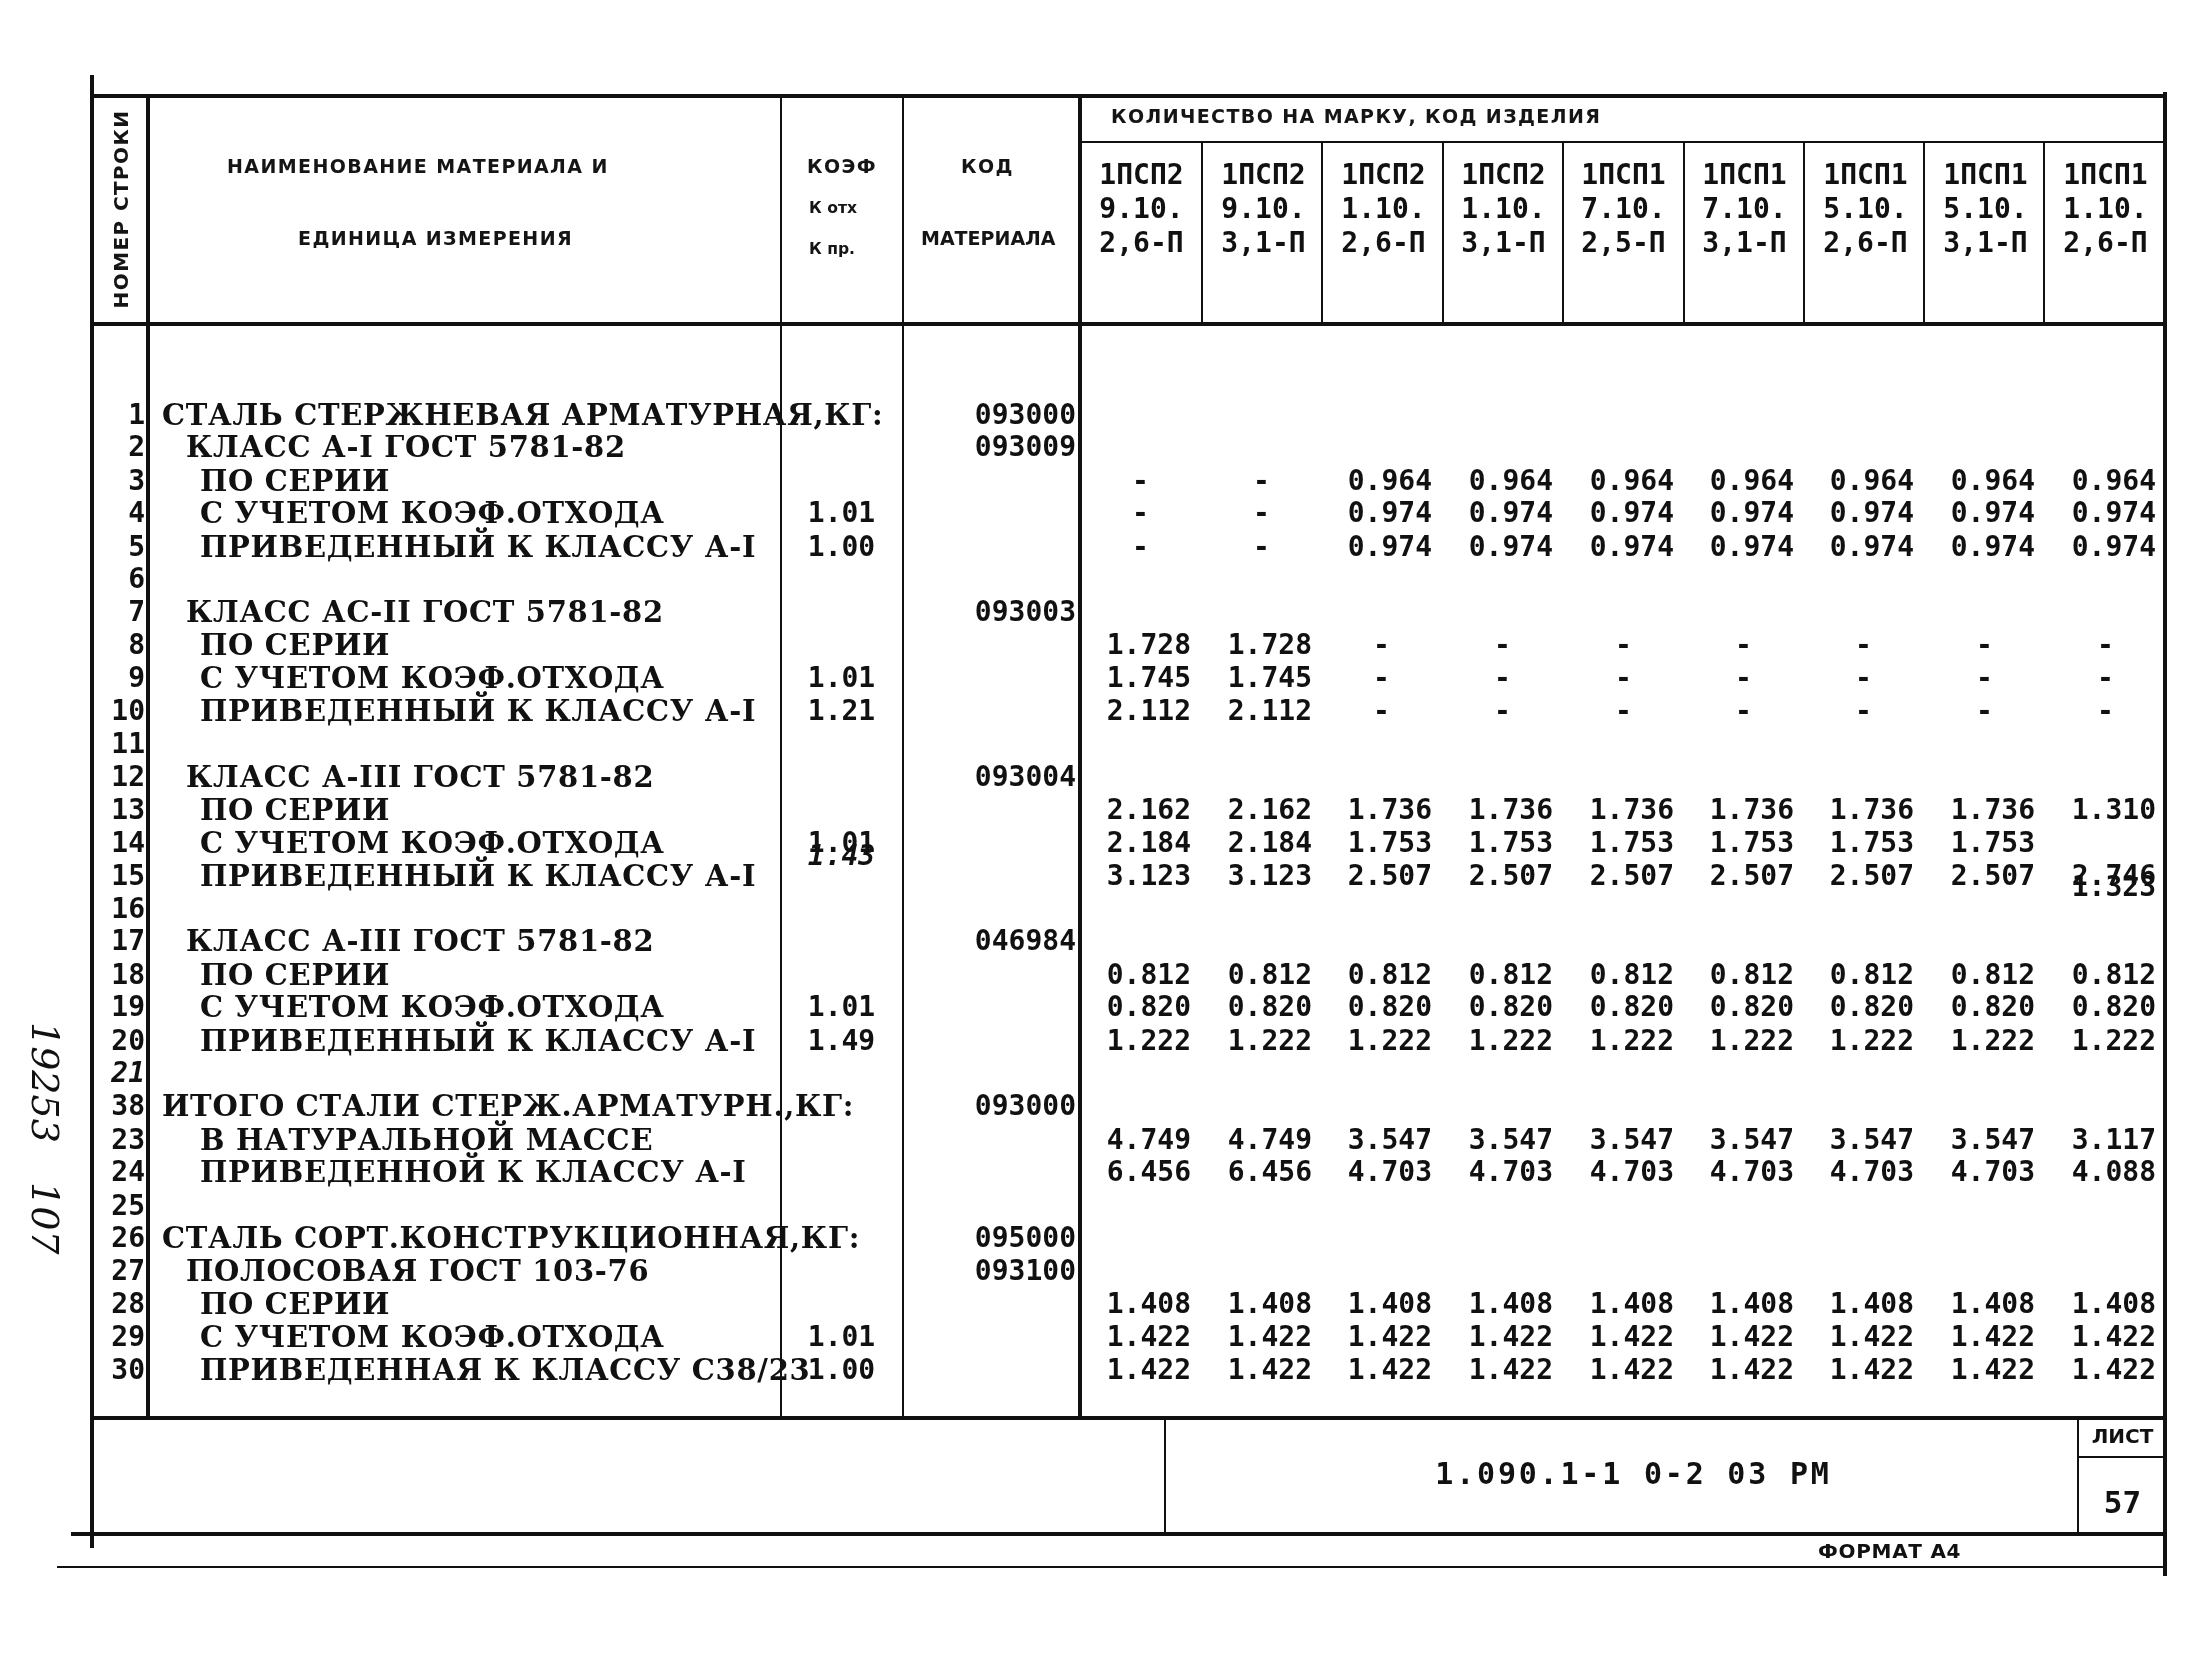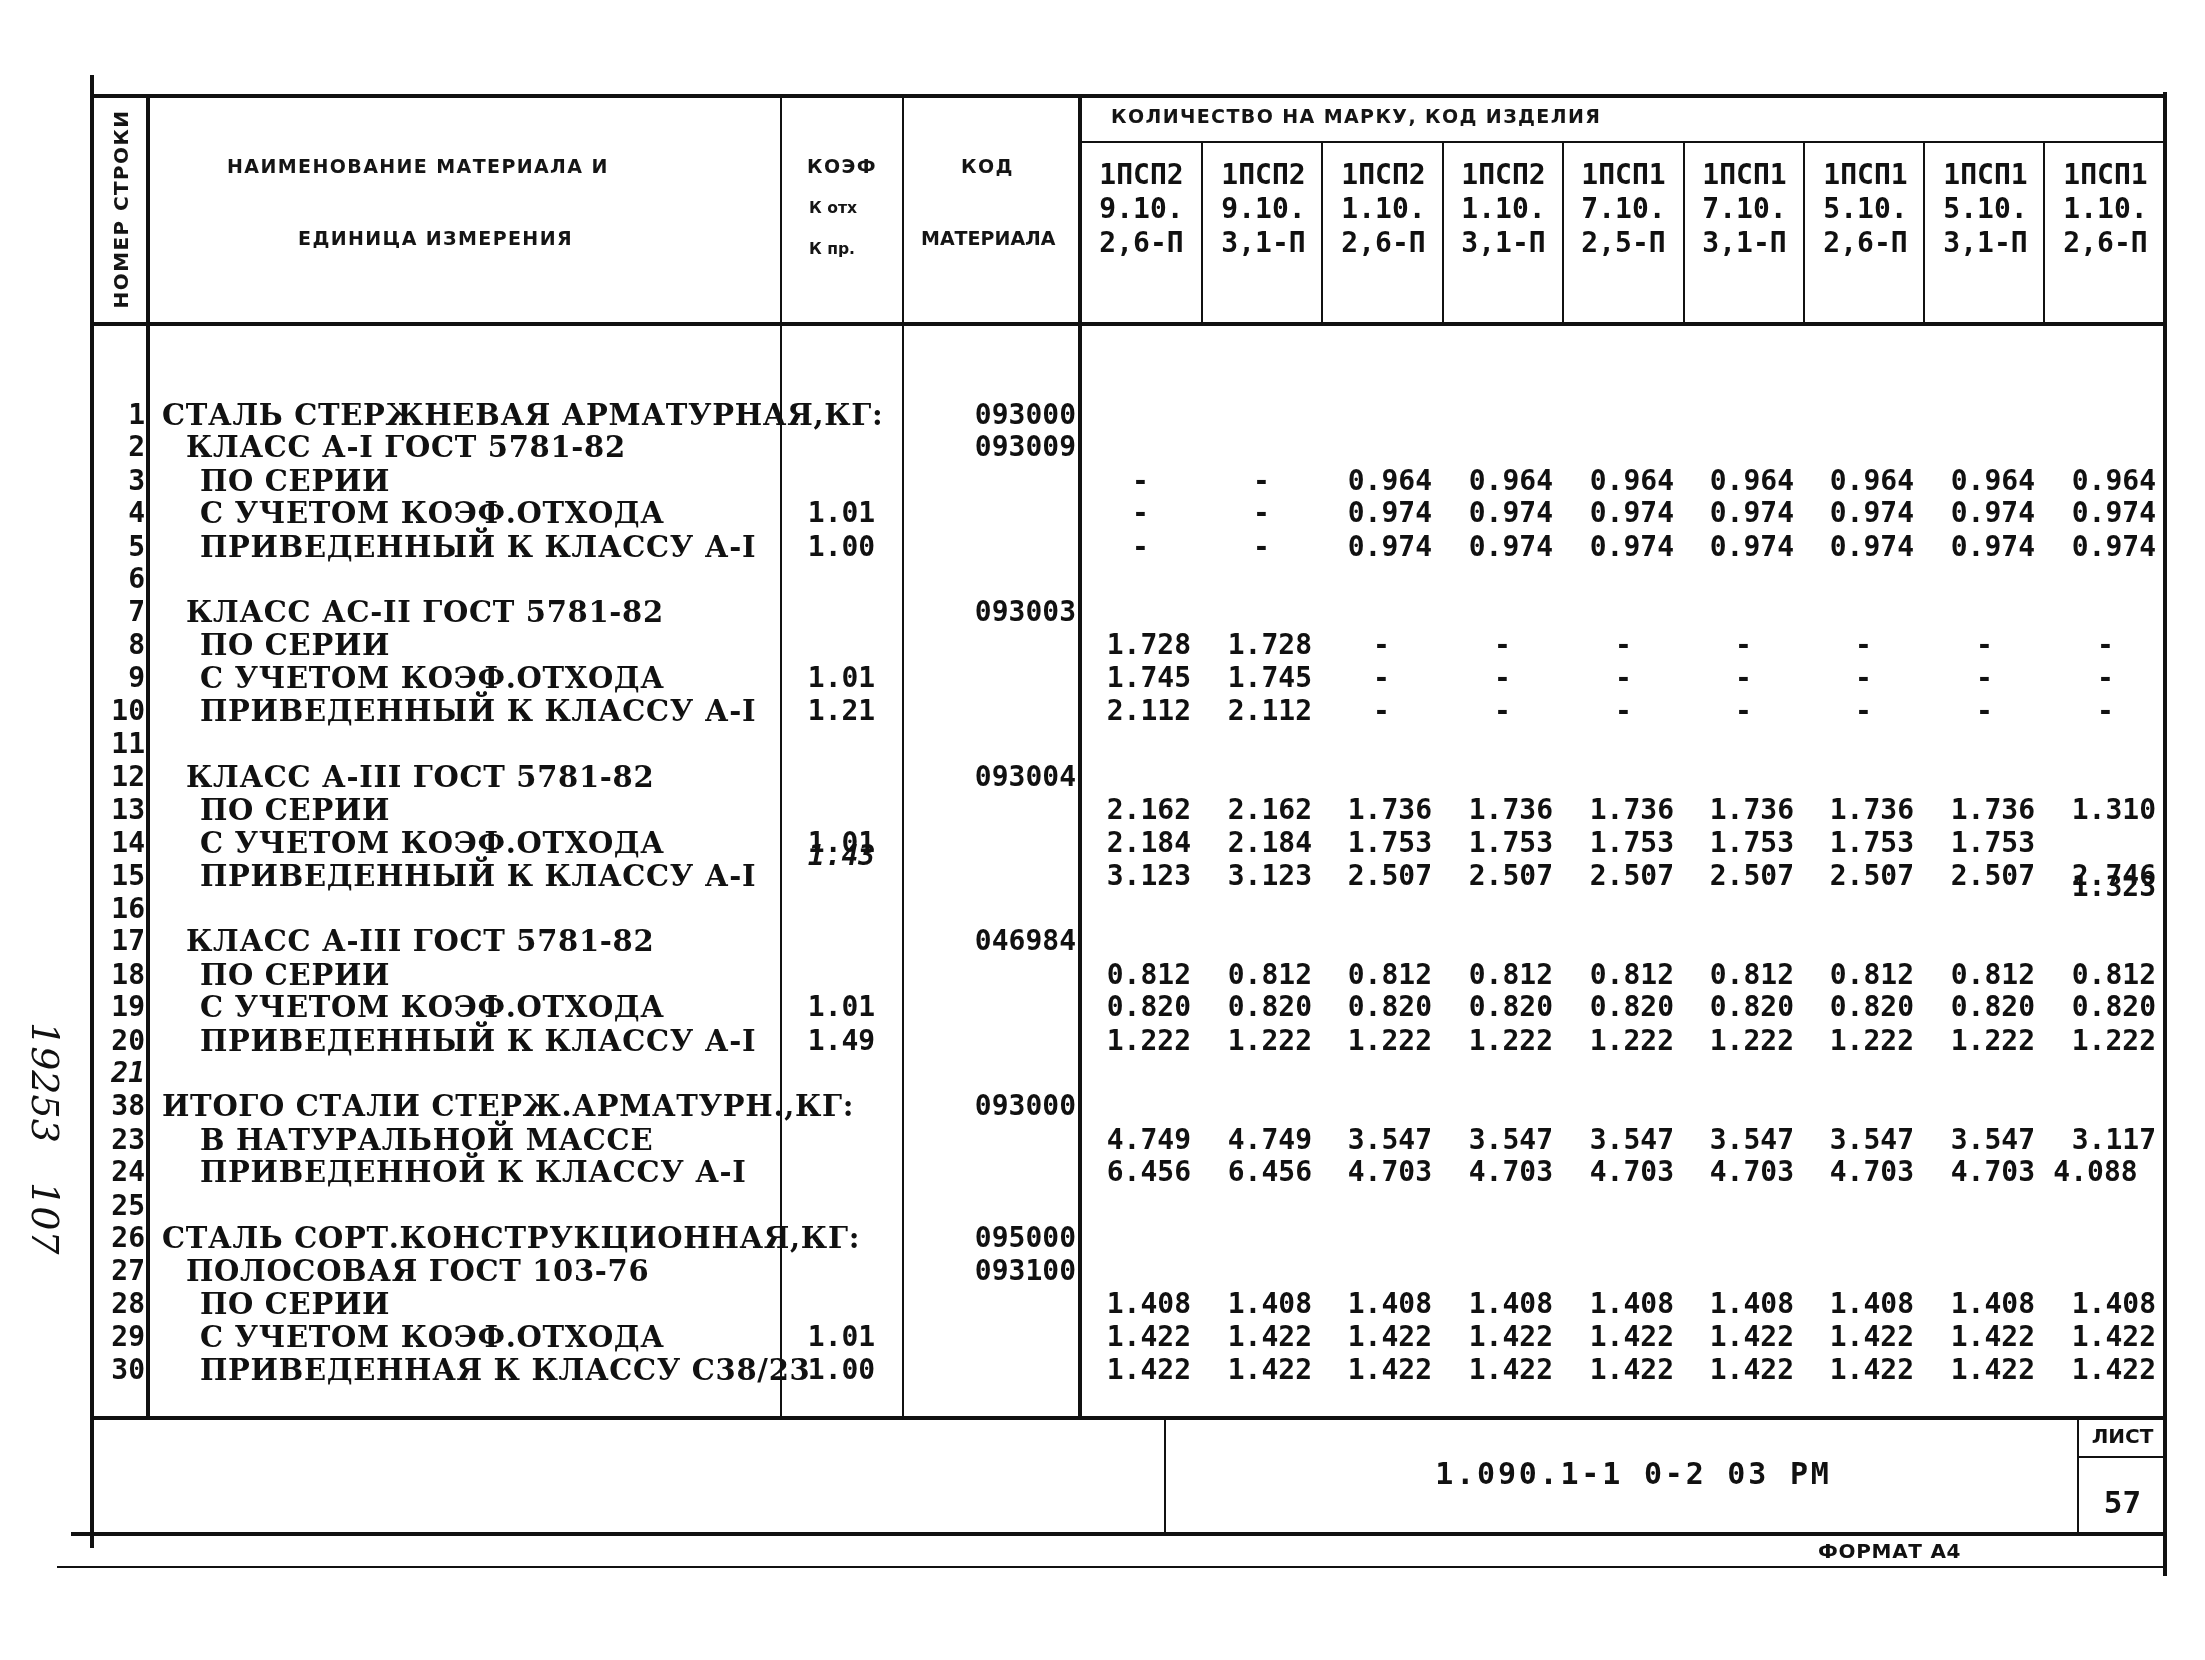--- a/index.html
+++ b/index.html
@@ -342,21 +342,21 @@
     <div class="koef" style="top: 1155px;"></div>
     <div class="code" style="top: 1155px;"></div>
     <div class="val" style="top: 1155px; left: 1070px;">6.456</div>
     <div class="val" style="top: 1155px; left: 1191px;">6.456</div>
     <div class="val" style="top: 1155px; left: 1311px;">4.703</div>
     <div class="val" style="top: 1155px; left: 1432px;">4.703</div>
     <div class="val" style="top: 1155px; left: 1553px;">4.703</div>
     <div class="val" style="top: 1155px; left: 1673px;">4.703</div>
     <div class="val" style="top: 1155px; left: 1793px;">4.703</div>
     <div class="val" style="top: 1155px; left: 1914px;">4.703</div>
-    <div class="val" style="top: 1155px; left: 2035px; text-align: center;">4.088</div>
+    <div class="val" style="top: 1155px; left: 2035px;">4.088</div>
     <div class="rownum" style="top: 1189px;">25</div>
     <div class="name" style="top: 1189px; left: 162px;"></div>
     <div class="koef" style="top: 1189px;"></div>
     <div class="code" style="top: 1189px;"></div>
     <div class="rownum" style="top: 1221px;">26</div>
     <div class="name" style="top: 1221px; left: 162px;">СТАЛЬ СОРТ.КОНСТРУКЦИОННАЯ,КГ:</div>
     <div class="koef" style="top: 1221px;"></div>
     <div class="code" style="top: 1221px;">095000</div>
     <div class="rownum" style="top: 1254px;">27</div>
     <div class="name" style="top: 1254px; left: 186px;">ПОЛОСОВАЯ    ГОСТ 103-76</div>

